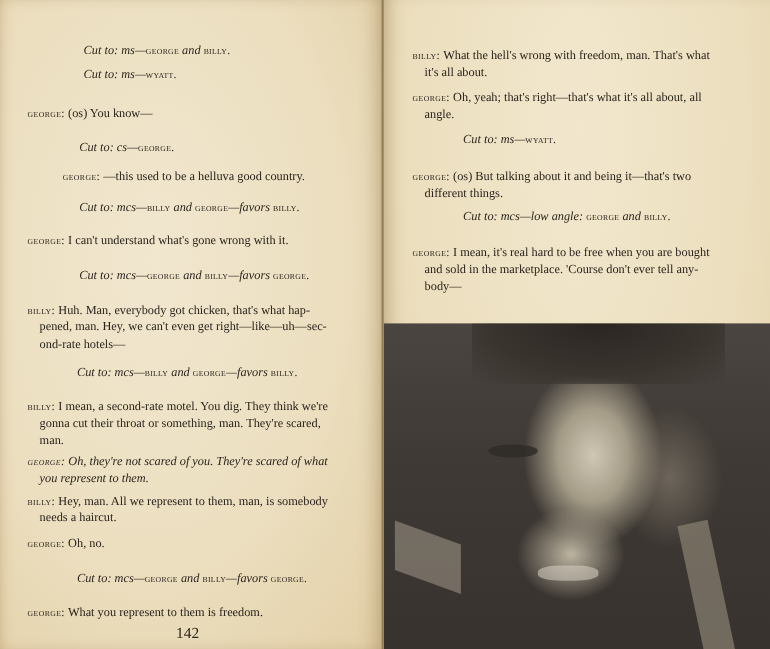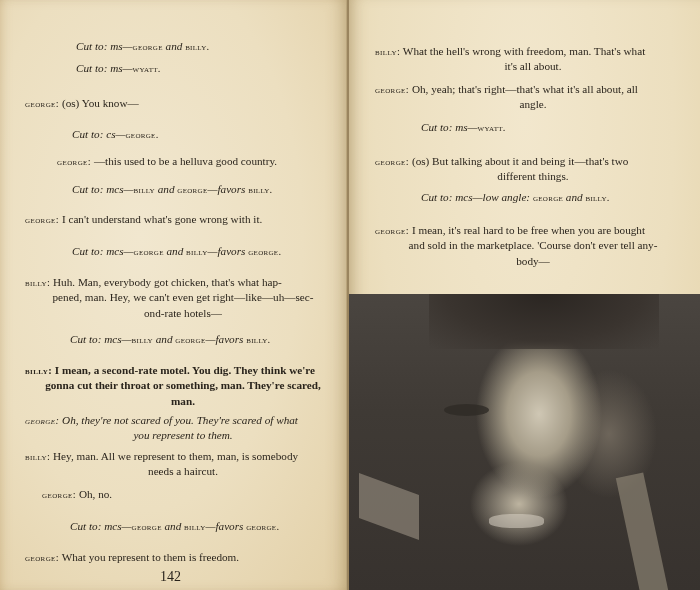--- a/index.html
+++ b/index.html
@@ -27,21 +27,21 @@
     background:linear-gradient(90deg,#c9b58a,#8a7450,#c9b58a);
   }
   .cue {
     position:absolute; font-size:11.2px; font-style:italic; white-space:nowrap;
   }
   .sc { font-variant: small-caps; font-style:normal; font-size:10.5px; letter-spacing:0.3px; text-transform:lowercase; }
   .cue .sc { font-style:normal; }
   .speaker { font-variant: small-caps; text-transform:lowercase; font-size:10.5px; letter-spacing:0.4px; }
   .dialogue { position:absolute; font-size:11.2px; line-height:15.3px; }
   .dialogue .first { display:block; }
-  .dialogue .cont { display:block; padding-left:11px;text-align:center; }
+  .dialogue .cont { display:block; padding-left:11px; }
   .page-num { position:absolute; font-size:14px; }
   .photo {
     position:absolute; left:349px; top:294px; width:351px; height:296px;
     background:
       radial-gradient(ellipse 90px 120px at 190px 120px, #cfc7b4 0%, #a59c88 35%, rgba(80,72,62,0) 70%),
       radial-gradient(ellipse 70px 60px at 170px 210px, #bdb4a0 0%, rgba(90,80,70,0) 70%),
       radial-gradient(ellipse 60px 80px at 260px 140px, #6d655a 0%, rgba(60,55,50,0) 80%),
       linear-gradient(180deg, #4a4540 0%, #3f3a35 40%, #37322e 100%);
     overflow:hidden;
   }
@@ -100,37 +100,37 @@
   <div class="dialogue" style="left:25px;top:275px;width:305px;">
     <span class="first"><span class="speaker">BILLY:</span> <span>Huh. Man, everybody got chicken, that's what hap-</span></span>
     <span class="cont">pened, man. Hey, we can't even get right—like—uh—sec-</span>
     <span class="cont">ond-rate hotels—</span>
   </div>
 
   <div class="cue" style="left:70px;top:333px;">
     <span>Cut to: mcs—</span><span class="sc">BILLY</span> <span>and</span> <span class="sc">GEORGE</span><span>—favors</span> <span class="sc">BILLY.</span>
   </div>
 
-  <div class="dialogue" style="left:25px;top:363px;width:305px;font-weight:bold;">
+  <div class="dialogue" style="left:25px;top:363px;width:305px;">
     <span class="first"><span class="speaker">BILLY:</span> <span>I mean, a second-rate motel. You dig. They think we're</span></span>
     <span class="cont">gonna cut their throat or something, man. They're scared,</span>
     <span class="cont">man.</span>
   </div>
 
   <div class="dialogue" style="left:25px;top:413px;width:305px;font-style:italic;">
     <span class="first"><span class="speaker">GEORGE:</span> <span>Oh, they're not scared of you. They're scared of what</span></span>
     <span class="cont">you represent to them.</span>
   </div>
 
   <div class="dialogue" style="left:25px;top:449px;width:305px;">
     <span class="first"><span class="speaker">BILLY:</span> <span>Hey, man. All we represent to them, man, is somebody</span></span>
     <span class="cont">needs a haircut.</span>
   </div>
 
-  <div class="dialogue" style="left:25px;top:487px;width:300px;margin-left:17px;">
+  <div class="dialogue" style="left:25px;top:487px;width:300px;">
     <span class="first"><span class="speaker">GEORGE:</span> <span>Oh, no.</span></span>
   </div>
 
   <div class="cue" style="left:70px;top:520px;">
     <span>Cut to: mcs—</span><span class="sc">GEORGE</span> <span>and</span> <span class="sc">BILLY</span><span>—favors</span> <span class="sc">GEORGE.</span>
   </div>
 
   <div class="dialogue" style="left:25px;top:550px;width:300px;">
     <span class="first"><span class="speaker">GEORGE:</span> <span>What you represent to them is freedom.</span></span>
   </div>

